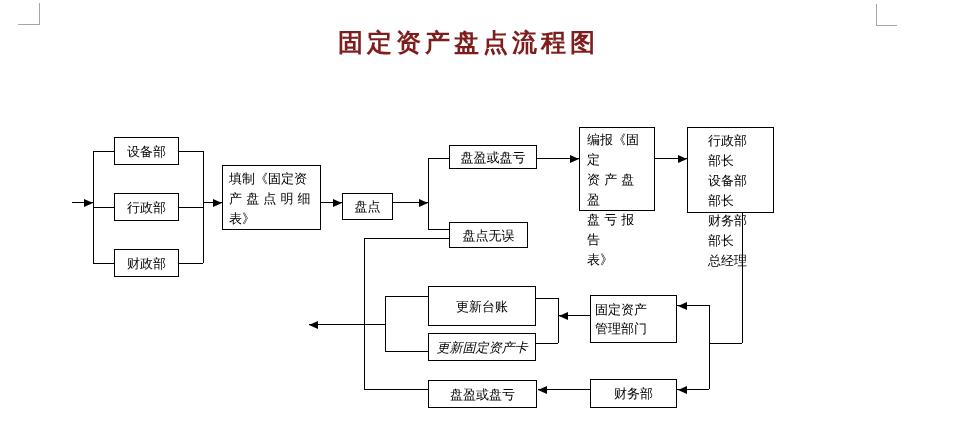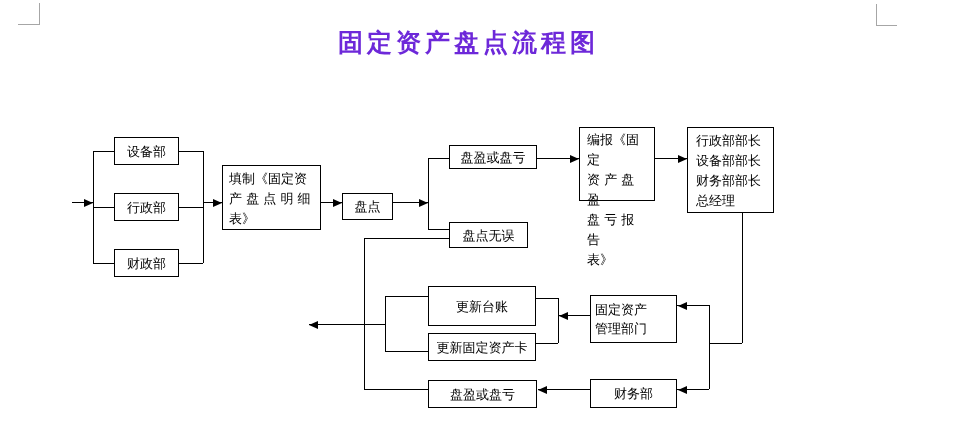--- a/index.html
+++ b/index.html
@@ -4,21 +4,21 @@
 <style>
   html,body { margin:0; padding:0; background:#fff; }
   #canvas {
     position:relative; width:963px; height:443px; background:#ffffff;
     font-family:"DejaVu Sans","Liberation Sans",sans-serif;
     color:#000; overflow:hidden;
   }
   .title {
     position:absolute; left:338px; top:26px; white-space:nowrap;
     font-family:"DejaVu Serif","Liberation Serif",serif;
-    font-size:25px; font-weight:bold; letter-spacing:4px; color:#6d28d9;
+    font-size:25px; font-weight:bold; letter-spacing:4px; color:#7f1d1d;
   }
   .box {
     position:absolute; box-sizing:border-box; border:1px solid #000;
     background:#fff; font-size:13px; line-height:15px;
     display:flex; align-items:center; justify-content:center;
     text-align:center; white-space:nowrap;
   }
   .box.multi {
     display:block; text-align:left; white-space:pre-line;
     line-height:20px; padding:3px 6px;
@@ -127,35 +127,35 @@
   <div class="box multi" style="left:222px;top:165px;width:99px;height:65px;padding:3px 6px;">填制《固定资
 产 盘 点 明 细
 表》</div>
 
   <div class="box" style="left:342px;top:193px;width:51px;height:27px;">盘点</div>
 
   <div class="box" style="left:449px;top:145px;width:88px;height:24px;">盘盈或盘亏</div>
 
   <div class="box" style="left:449px;top:222px;width:79px;height:26px;">盘点无误</div>
 
-  <div class="box multi" style="left:579px;top:127px;width:76px;height:74px;padding:2px 7px;">编报《固定
+  <div class="box multi" style="left:579px;top:127px;width:76px;height:84px;padding:2px 7px;">编报《固定
 资 产 盘 盈
 盘 亏 报 告
 表》</div>
 
-  <div class="box multi" style="left:687px;top:127px;width:87px;height:86px;padding:3px 8px;">行政部部长
+  <div class="box multi" style="left:687px;top:127px;width:87px;height:86px;padding:3px 20px;">行政部部长
 设备部部长
 财务部部长
 总经理</div>
 
   <div class="box multi" style="left:590px;top:295px;width:87px;height:48px;padding:4px 4px;line-height:19px;">固定资产
 管理部门</div>
 
   <div class="box" style="left:428px;top:286px;width:108px;height:40px;">更新台账</div>
 
-  <div class="box" style="left:428px;top:333px;width:108px;height:28px;">更新固定资产卡</div>
+  <div class="box" style="left:428px;top:333px;width:108px;height:28px;font-style:italic;">更新固定资产卡</div>
 
   <div class="box" style="left:428px;top:380px;width:109px;height:28px;">盘盈或盘亏</div>
 
   <div class="box" style="left:590px;top:379px;width:87px;height:29px;">财务部</div>
 
 
 </div>
 
 </body></html>

